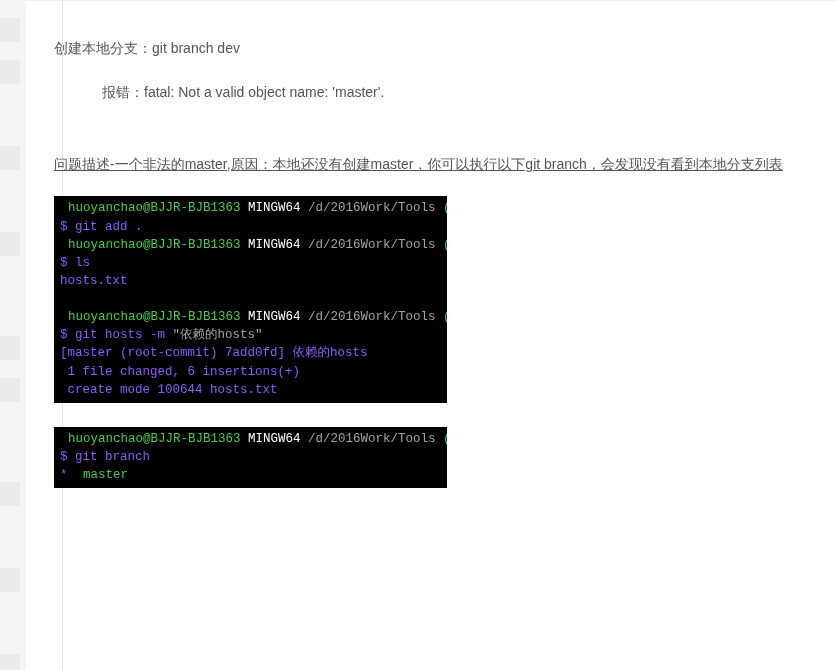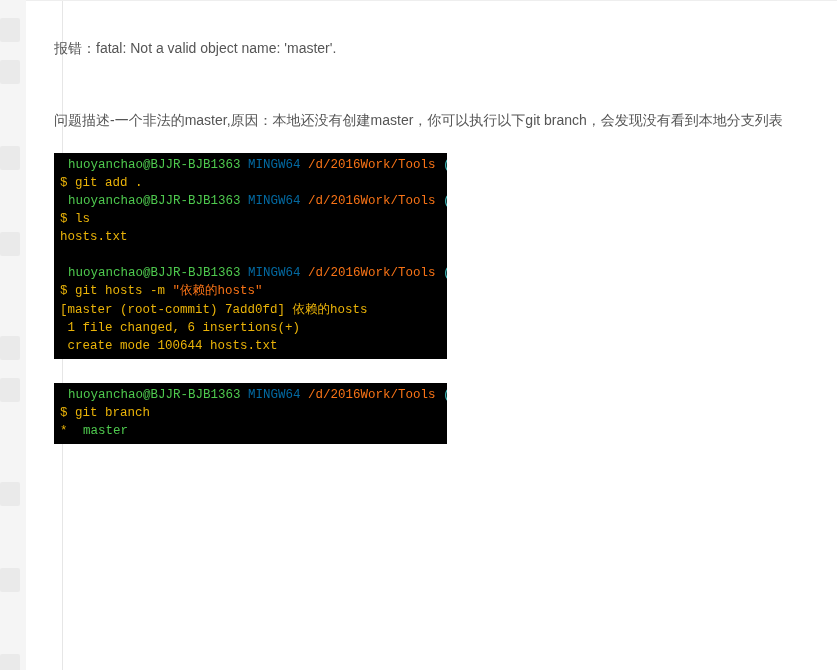--- a/index.html
+++ b/index.html
@@ -44,38 +44,38 @@
   .content {
     position: relative;
     z-index: 1;
   }
   .para {
     color: #555;
     line-height: 1.7;
     margin-bottom: 20px;
     font-size: 14px;
   }
-  .para.wide { white-space: nowrap; overflow: hidden; }
-  .gap-lg { margin-bottom: 48px; }
+  .para.wide { white-space: nowrap; overflow: hidden; text-decoration: underline; }
+  .gap-lg { margin-bottom: 48px; margin-left: 48px; }
   .terminal {
     background: #000;
     font-family: Consolas, "Courier New", monospace;
     font-size: 12.5px;
     line-height: 1.45;
     padding: 3px 6px 4px 6px;
     margin: 8px 0 24px 0;
     white-space: pre;
     overflow: hidden;
     width: 393px;
   }
   .t-green  { color: #4ec94e; margin-left: 8px; }
-  .t-purple { color: #0369a1; }
-  .t-yellow { color: #f97316; text-align: center; }
+  .t-purple { color: #ffffff; }
+  .t-yellow { color: #a3a3a3; text-align: center; }
   .t-cyan   { color: #40c0c0; }
-  .t-white  { color: #eab308; margin-top: 32px; }
+  .t-white  { color: #8b5cf6; margin-top: 32px; }
 </style>
 </head>
 <body>
 
 <div class="sidebar">
   <div class="sidebar-block"></div>
   <div class="sidebar-block"></div>
   <div class="sidebar-gap-sm"></div>
   <div class="sidebar-block"></div>
   <div class="sidebar-gap-sm"></div>
@@ -88,20 +88,21 @@
   <div class="sidebar-gap-sm"></div>
   <div class="sidebar-block"></div>
   <div class="sidebar-gap-sm"></div>
   <div class="sidebar-block"></div>
 </div>
 
 <div class="main">
   <div class="vline"></div>
   <div class="content">
 
+    <p class="para">创建本地分支：git branch dev</p>
     <p class="para gap-lg">报错：fatal: Not a valid object name: 'master'.</p>
 
     <p class="para wide"> 问题描述-一个非法的master,原因：本地还没有创建master，你可以执行以下git branch，会发现没有看到本地分支列表</p>
 
     <div class="terminal"><span class="t-green">huoyanchao@BJJR-BJB1363 </span><span class="t-purple">MINGW64 </span><span class="t-yellow">/d/2016Work/Tools </span><span class="t-cyan">(master)</span>
 <span class="t-white">$ git add .</span>
 <span class="t-green">huoyanchao@BJJR-BJB1363 </span><span class="t-purple">MINGW64 </span><span class="t-yellow">/d/2016Work/Tools </span><span class="t-cyan">(master)</span>
 <span class="t-white">$ ls</span>
 <span class="t-white">hosts.txt</span>
 

